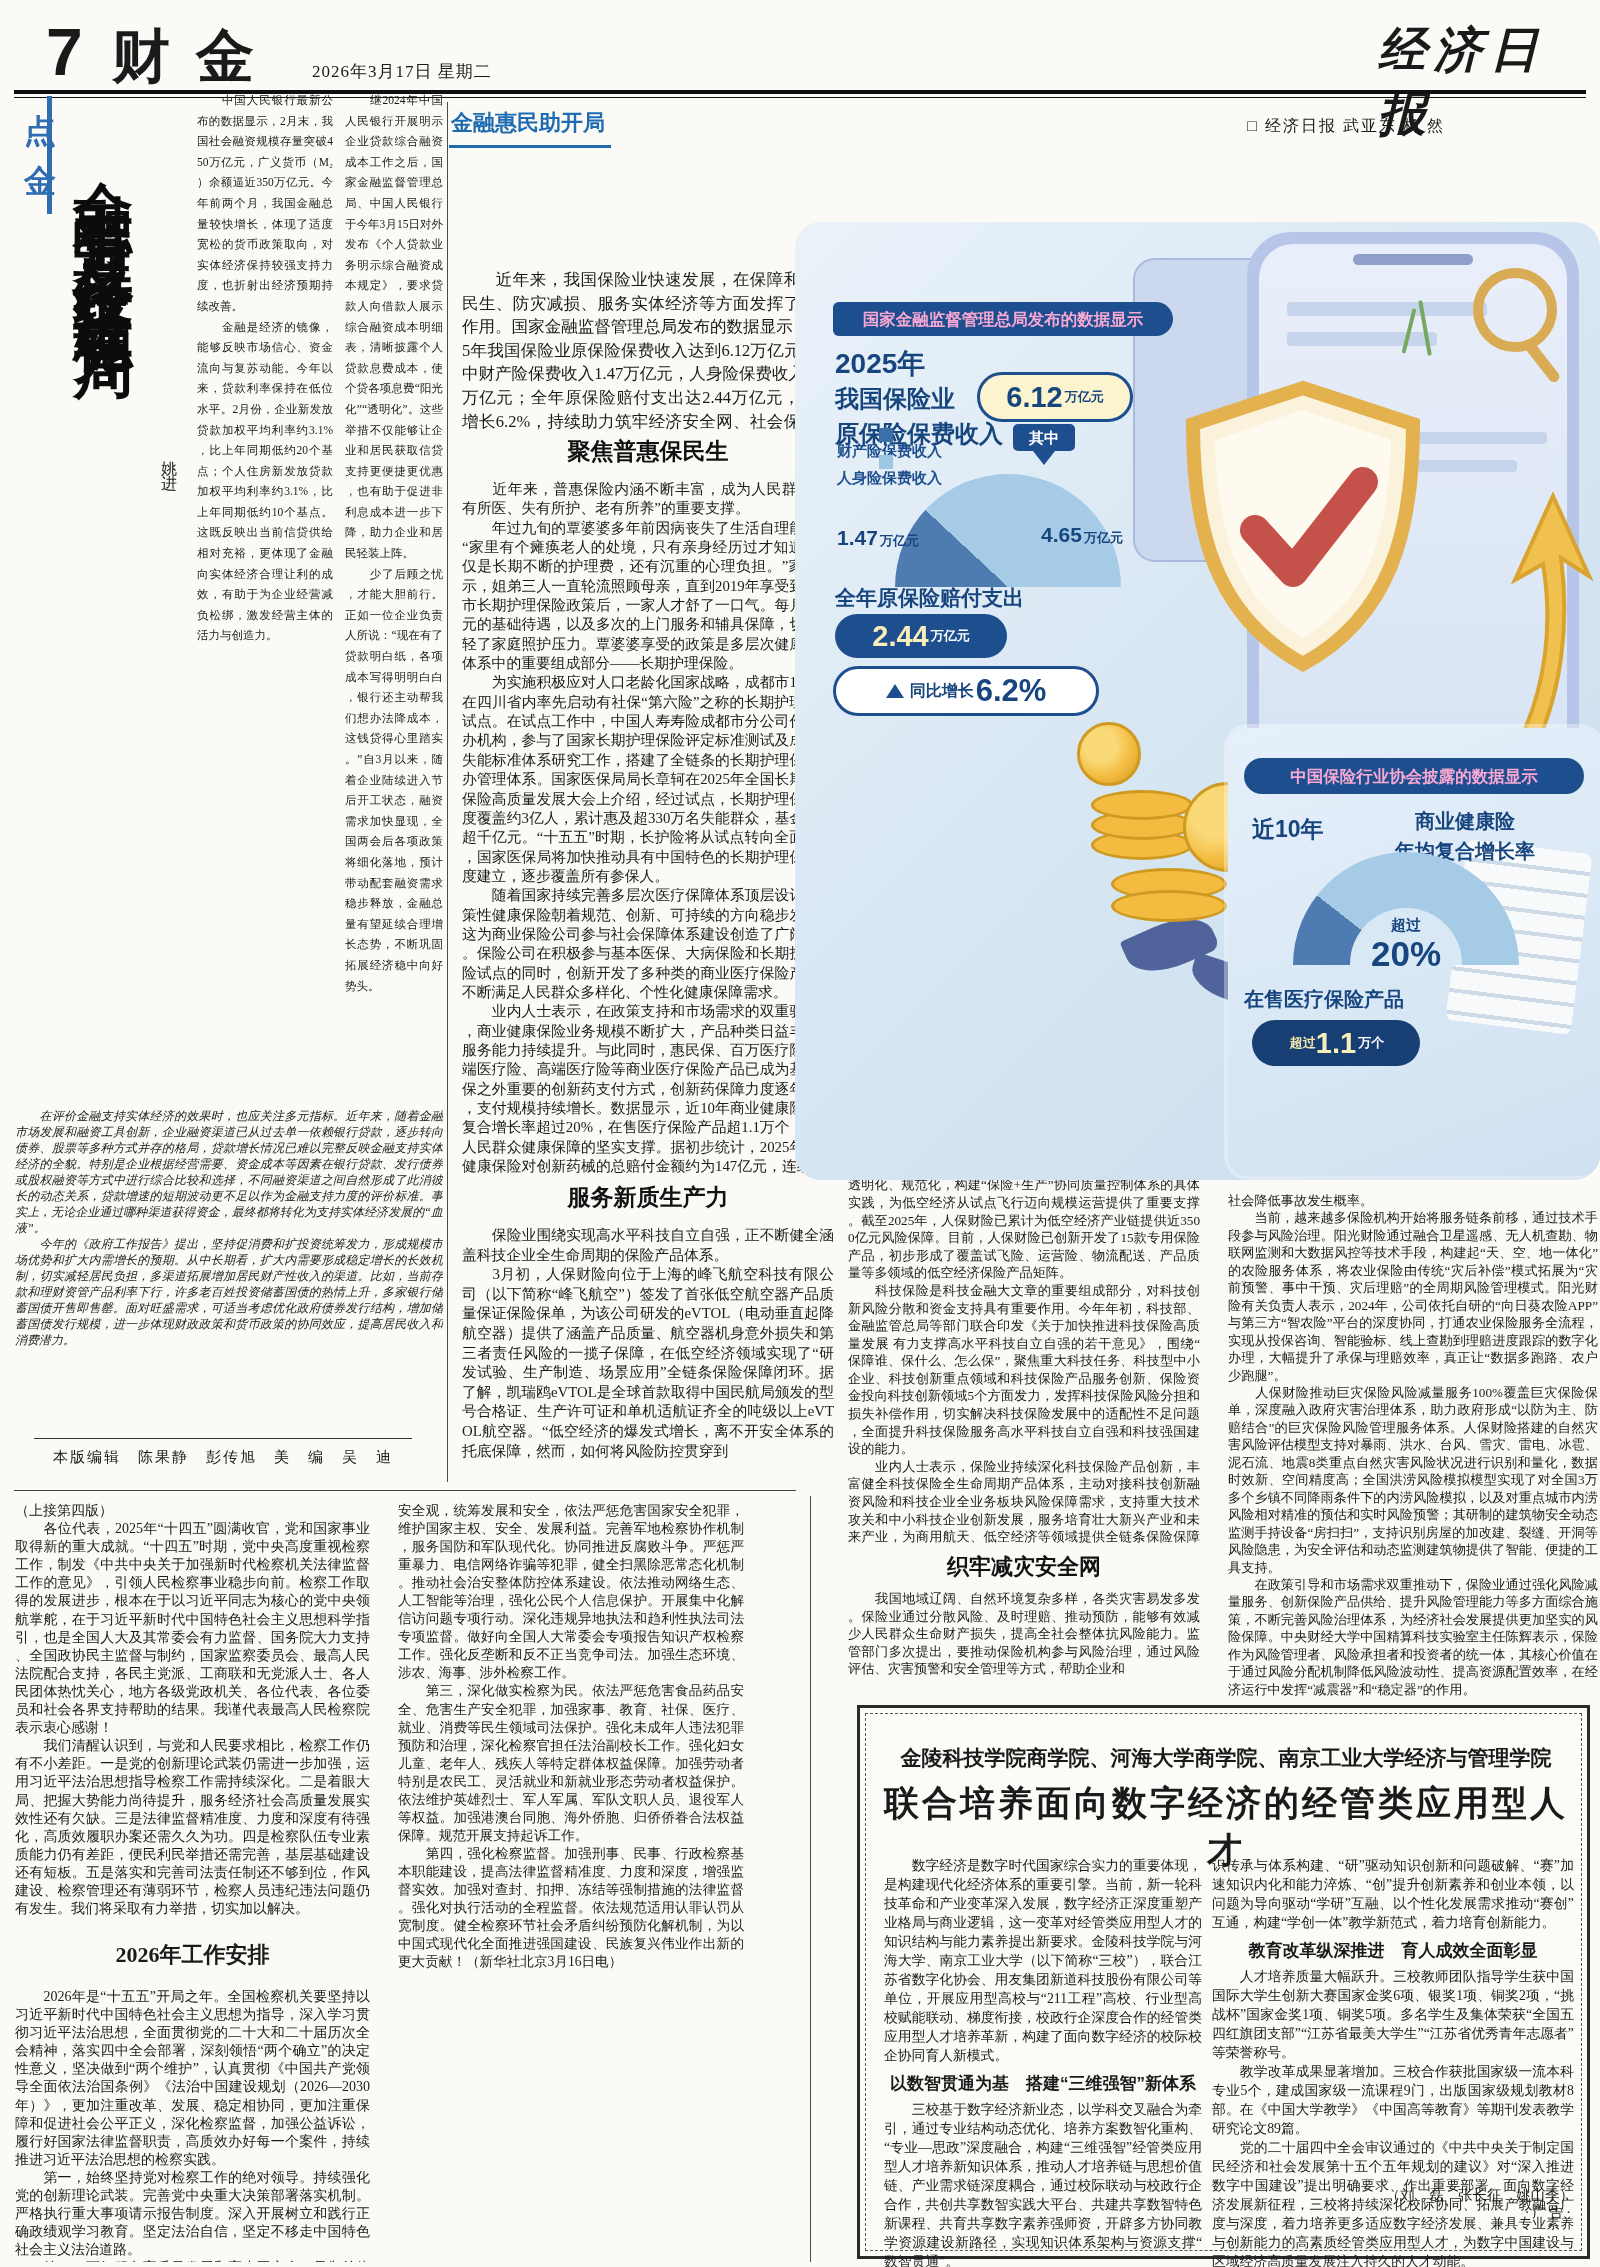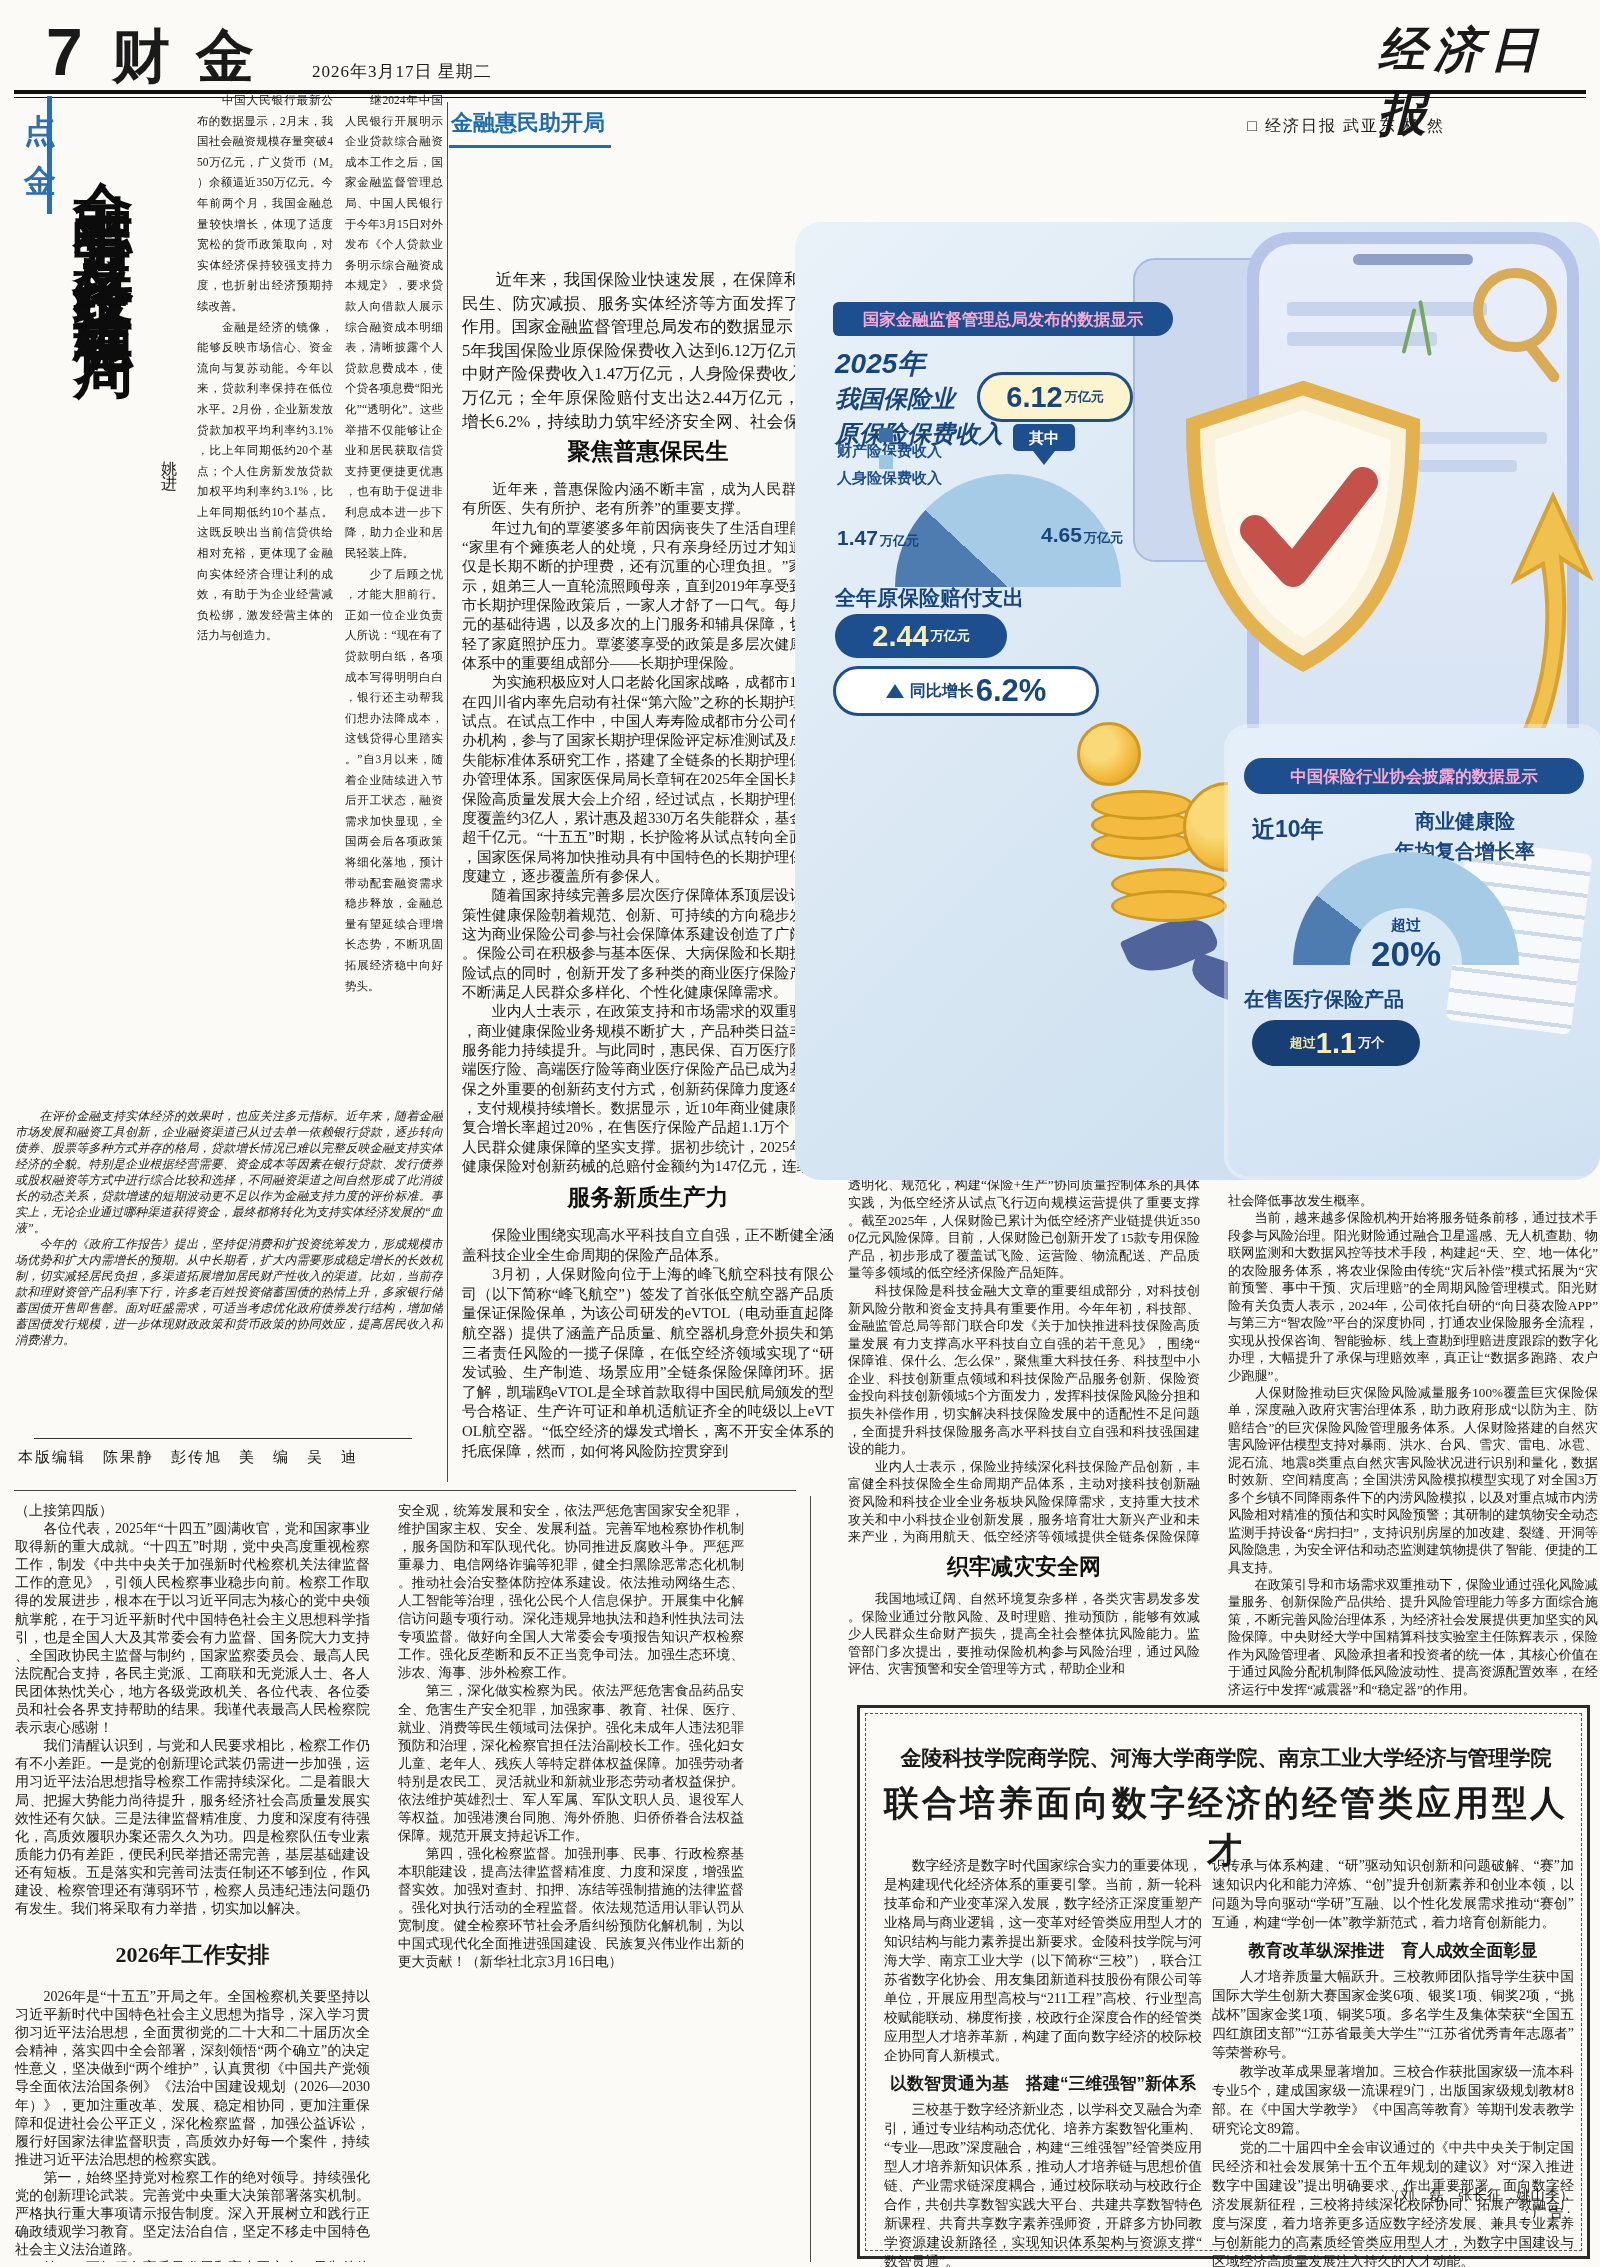--- a/index.html
+++ b/index.html
@@ -19,21 +19,21 @@
   
   #badge{left:18px;top:106px;width:44px;font-size:32px;font-weight:900;color:#2f6db3;line-height:50px;text-align:center;}
   #badgebar{left:47px;top:96px;width:5px;height:118px;background:#2f6db3;}
   #sideheadline{left:62px;top:132px;height:970px;writing-mode:vertical-rl;text-orientation:upright;
       font-family:"Liberation Sans","DejaVu Sans",sans-serif;font-weight:900;font-size:60px;letter-spacing:15px;color:#0c0c0c;}
   #sideauthor{left:158px;top:448px;writing-mode:vertical-rl;text-orientation:upright;font-size:16px;letter-spacing:14px;color:#222;}
   #scol1{left:197px;top:90px;width:136px;height:1012px;font-size:11.5px;line-height:20.6px;}
   #scol2{left:345px;top:90px;width:98px;height:1012px;font-size:11.5px;line-height:20.6px;}
   #swide{left:15px;top:1108px;width:428px;height:316px;font-size:12px;line-height:16px;font-style:italic;}
   #edrule{left:34px;top:1438px;width:378px;border-top:1px solid #333;}
-  #editorline{left:18px;top:1448px;width:410px;font-size:15px;letter-spacing:2px;}
+  #editorline{left:18px;top:1448px;width:410px;text-align:center;font-size:15px;letter-spacing:2px;}
   #vdiv1{left:447px;top:102px;width:0;height:1380px;border-left:1px solid #4a4a4a;}
 
   
   #kicker{left:449px;top:108px;font-size:22px;font-weight:700;color:#1e6bb0;border-bottom:3px solid #1e6bb0;padding:0 6px 7px 2px;}
   #byline{left:1060px;top:116px;width:385px;text-align:right;font-size:16px;letter-spacing:2px;}
   #headline{left:447px;top:156px;width:1140px;height:76px;text-align:center;font-size:54px;font-weight:900;letter-spacing:19px;white-space:nowrap;}
   #mcol1a{left:462px;top:268px;width:372px;height:168px;font-size:16.5px;line-height:23.6px;}
   .secheadm{width:372px;text-align:center;font-size:23px;font-weight:900;color:#111;}
   #sec1t{left:462px;top:436px;}
   #mcol1b{left:462px;top:480px;width:372px;height:696px;font-size:14.8px;line-height:19.35px;}
@@ -44,21 +44,21 @@
   #mcol2b{left:848px;top:1590px;width:352px;height:112px;font-size:13.2px;line-height:17.6px;}
   #mcol3{left:1228px;top:1192px;width:370px;height:524px;font-size:13.2px;line-height:17.45px;}
 
   
   #info{left:795px;top:222px;width:805px;height:958px;border-radius:26px;
         background:linear-gradient(135deg,#eaf2f9 0%,#d5e5f2 55%,#c9dcee 100%);}
   #info .hdr{position:absolute;background:#1d4e8d;color:#f9a8d4;font-weight:700;text-align:center;
         font-family:"Liberation Sans","DejaVu Sans",sans-serif;}
   #hdr1{left:38px;top:80px;width:340px;height:34px;line-height:34px;font-size:16.5px;border-radius:6px 18px 18px 6px;}
   .navy{color:#17457e;}
-  #yearblock{left:40px;top:124px;font-size:24px;font-weight:900;line-height:35px;font-family:"Liberation Sans","DejaVu Sans",sans-serif;font-style:italic;}
+  #yearblock{left:40px;top:124px;font-size:24px;font-weight:900;line-height:35px;font-family:"Liberation Sans","DejaVu Sans",sans-serif;}
   .pill-cream{position:absolute;background:#fcf3cf;border:3px solid #1d4e8d;border-radius:26px;display:flex;align-items:center;justify-content:center;}
   #pill612{left:182px;top:150px;width:150px;height:44px;}
   .bignum{font-size:29px;font-weight:900;color:#17457e;font-family:"Liberation Sans","DejaVu Sans",sans-serif;}
   .unit{font-size:13px;font-weight:700;color:#17457e;margin-left:2px;}
   .legrow{position:absolute;left:42px;font-size:15px;font-weight:700;color:#1d4e8d;display:flex;align-items:center;
           font-family:"Liberation Sans","DejaVu Sans",sans-serif;flex-direction:column;}
   .sq{width:14px;height:14px;margin-right:8px;display:inline-block;}
   .sq1{background:#3c6fa8;} .sq2{background:#9cc6e2;}
   #leg1{top:206px;} #leg2{top:233px;}
   #among{left:218px;top:202px;width:62px;height:27px;background:#1d4e8d;color:#fff;font-size:15px;font-weight:700;

